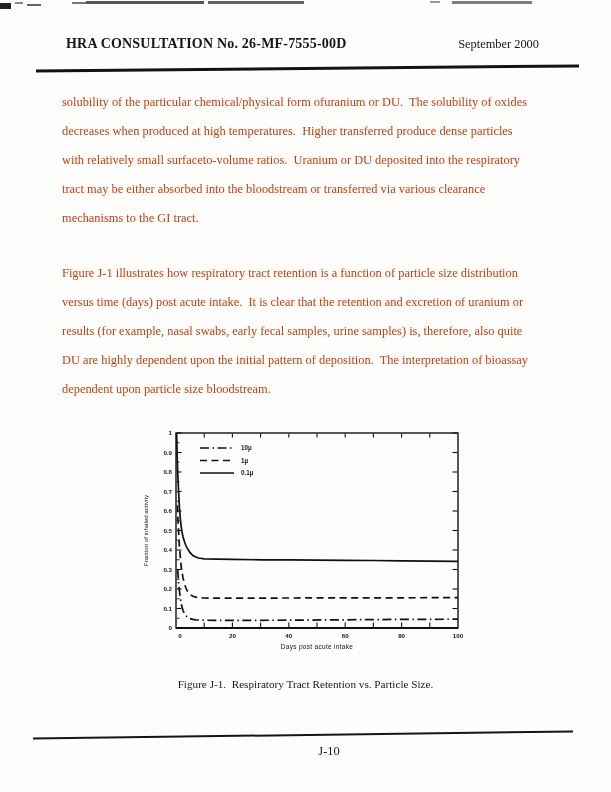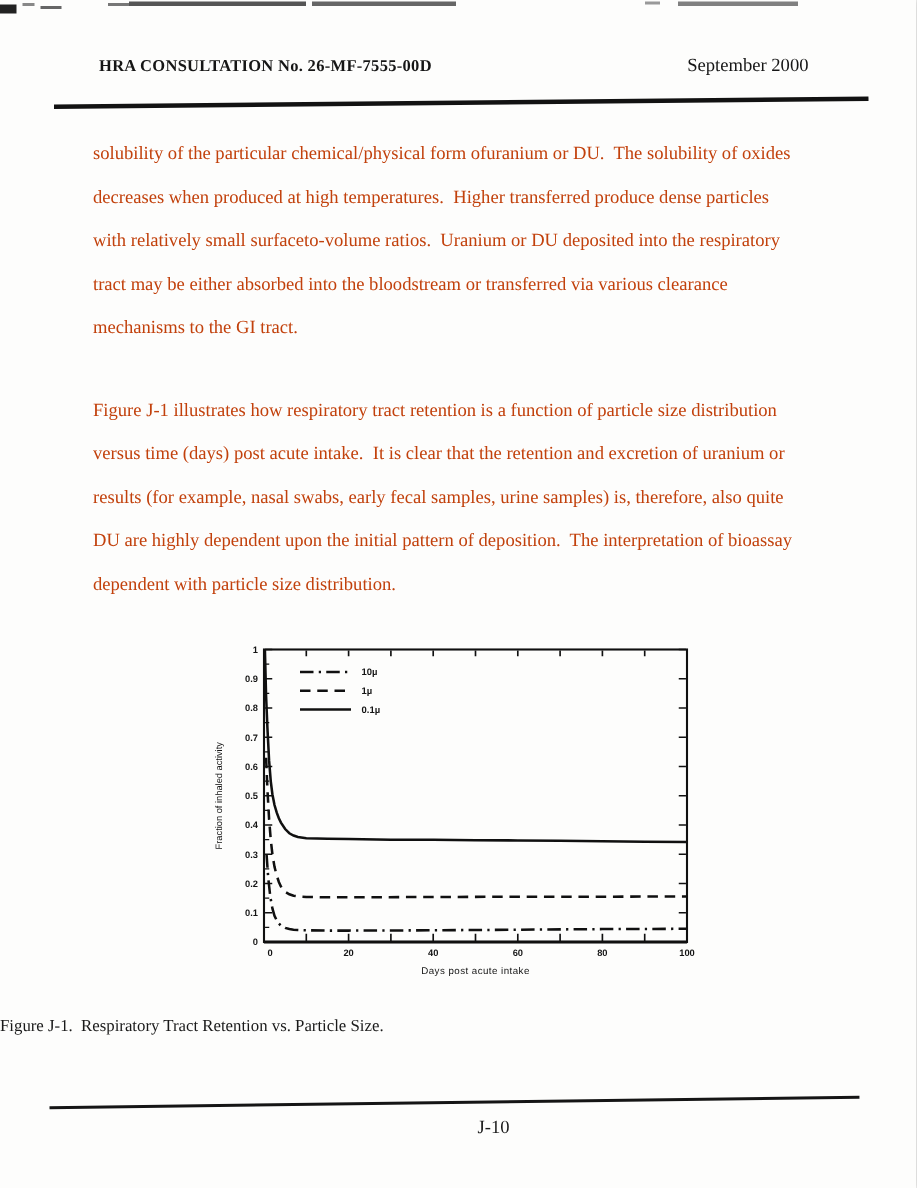--- a/index.html
+++ b/index.html
@@ -5,29 +5,29 @@
   html,body{margin:0;padding:0;background:#e8e8e8;}
   .page{
     position:relative;width:611px;height:792px;background:#fdfdfc;
     font-family:"Liberation Serif", serif;color:#161616;overflow:hidden;
     margin:0 auto;box-shadow:0 0 4px rgba(0,0,0,.4);
   }
   
   .scan-mark{position:absolute;background:#222;}
   
   .header-row{position:absolute;top:36px;left:66px;right:72px;display:flex;justify-content:space-between;align-items:baseline;}
-  .doc-id{font-weight:bold;font-size:11px;letter-spacing:.2px;text-align:center;}
+  .doc-id{font-weight:bold;font-size:14px;letter-spacing:.2px;text-align:center;}
   .doc-date{font-weight:normal;font-size:12.4px;}
   .header-rule{position:absolute;top:67px;left:36px;width:543px;height:2.6px;background:#121212;transform:rotate(-0.55deg);}
   
   .para{position:absolute;left:62px;}
   .para .line{font-size:12.4px;line-height:29px;white-space:pre;color:#c2410c;}
   
   .figure-wrap{position:absolute;left:140px;top:420px;width:340px;height:245px;}
-  .figure-caption{position:absolute;top:678px;left:0;right:0;text-align:left;font-size:11.2px;white-space:pre;color:#1a1a1a;}
+  .figure-caption{position:absolute;top:678px;left:0;right:0;text-align:center;font-size:11.2px;white-space:pre;color:#1a1a1a;}
   
   .footer-rule{position:absolute;top:734px;left:33px;width:540px;height:2.2px;background:#151515;transform:rotate(-0.75deg);}
   .page-number{position:absolute;top:744px;left:0;right:0;text-align:center;font-size:12.4px;color:#1a1a1a;padding-left:47px;}
   svg text{font-family:"Liberation Sans", sans-serif;fill:#141414;}
 </style>
 </head>
 <body>
 
 <div class="page">
 
@@ -54,21 +54,21 @@
         <div class="line">decreases when produced at high temperatures.  Higher transferred produce dense particles</div>
         <div class="line">with relatively small surfaceto-volume ratios.  Uranium or DU deposited into the respiratory</div>
         <div class="line">tract may be either absorbed into the bloodstream or transferred via various clearance</div>
         <div class="line">mechanisms to the GI tract.</div>
       </div>
     <div class="para" style="top:259px;">
         <div class="line">Figure J-1 illustrates how respiratory tract retention is a function of particle size distribution</div>
         <div class="line">versus time (days) post acute intake.  It is clear that the retention and excretion of uranium or</div>
         <div class="line">results (for example, nasal swabs, early fecal samples, urine samples) is, therefore, also quite</div>
         <div class="line">DU are highly dependent upon the initial pattern of deposition.  The interpretation of bioassay</div>
-        <div class="line">dependent with particle size distribution.</div>
+        <div class="line">dependent upon particle size bloodstream.</div>
       </div>
   </div>
 
   <div class="figure-wrap">
     <svg id="chart-svg" width="340" height="245" viewBox="0 0 340 245">
         <rect x="36" y="13" width="282" height="195" fill="none" stroke="#101010" stroke-width="1.4"></rect>
         <line x1="36" y1="208" x2="318" y2="208" stroke="#101010" stroke-width="2"></line>
         <line x1="36.7" y1="13" x2="41.5" y2="13" stroke="#101010" stroke-width="1.1"></line>
         <line x1="312.5" y1="13" x2="317.3" y2="13" stroke="#101010" stroke-width="1.1"></line>
         <text x="32" y="15.3" text-anchor="end" font-size="6.2" font-weight="600">1</text>

